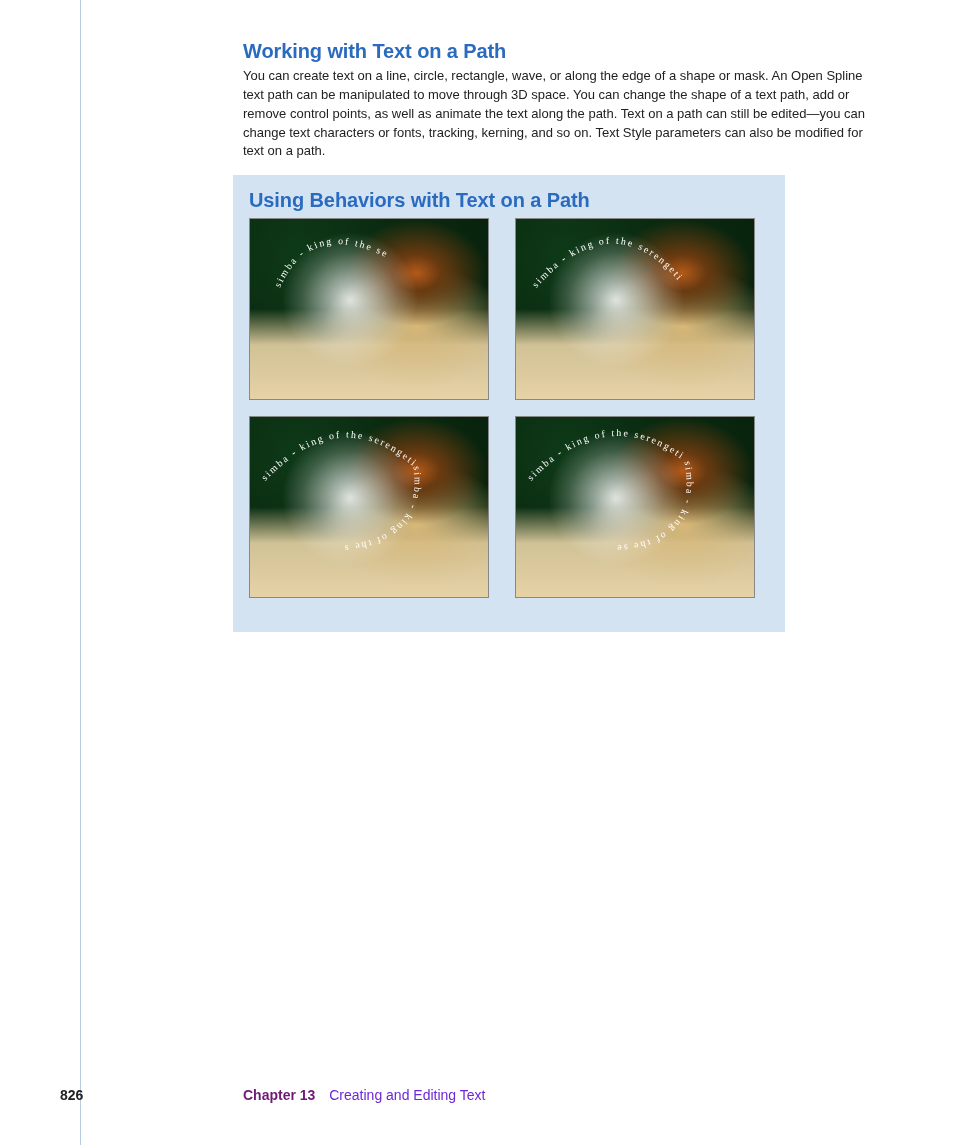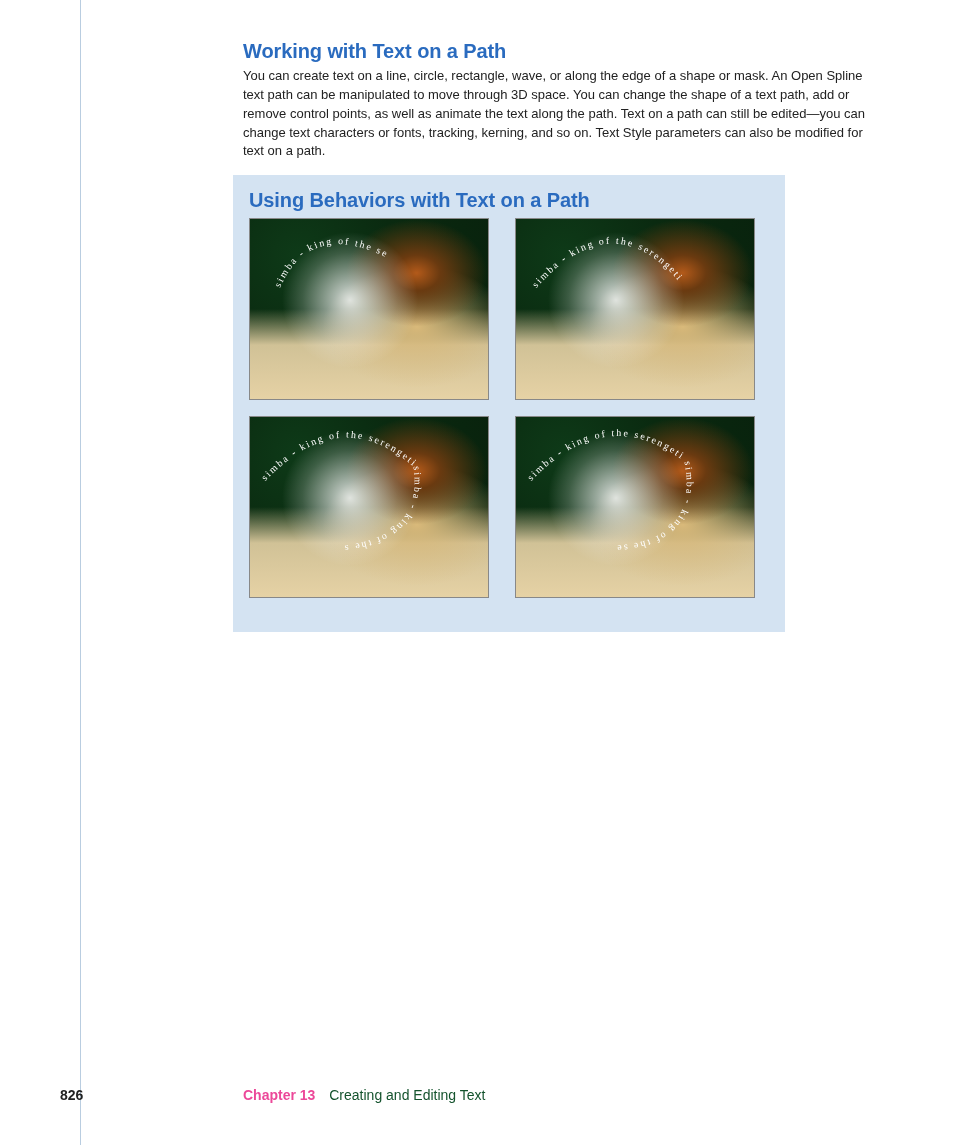--- a/index.html
+++ b/index.html
@@ -93,22 +93,22 @@
     font-weight: 700;
     color: #222;
     margin-left: 20px;
   }
   .footer-chapter {
     position: absolute;
     left: 243px;
     bottom: 0;
     font-size: 14px;
   }
-  .footer-chapter .chap { font-weight: 700; color: #ec4899; }
-  .footer-chapter .chapname { color: #14532d; margin-left: 10px; }
+  .footer-chapter .chap { font-weight: 700; color: #701a75; }
+  .footer-chapter .chapname { color: #6d28d9; margin-left: 10px; }
 </style>
 </head>
 <body>
 
 <div class="page">
   <div class="left-rule"></div>
 
   <div class="content">
 
     <h2>Working with Text on a Path</h2>

